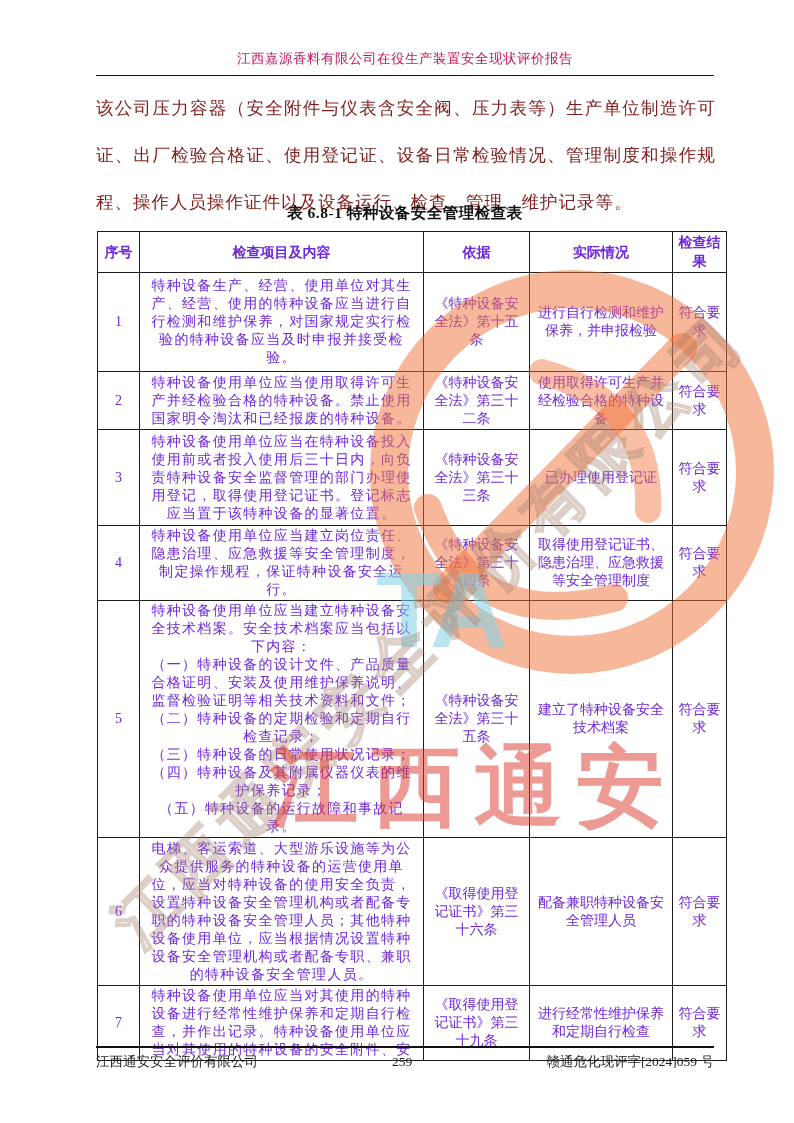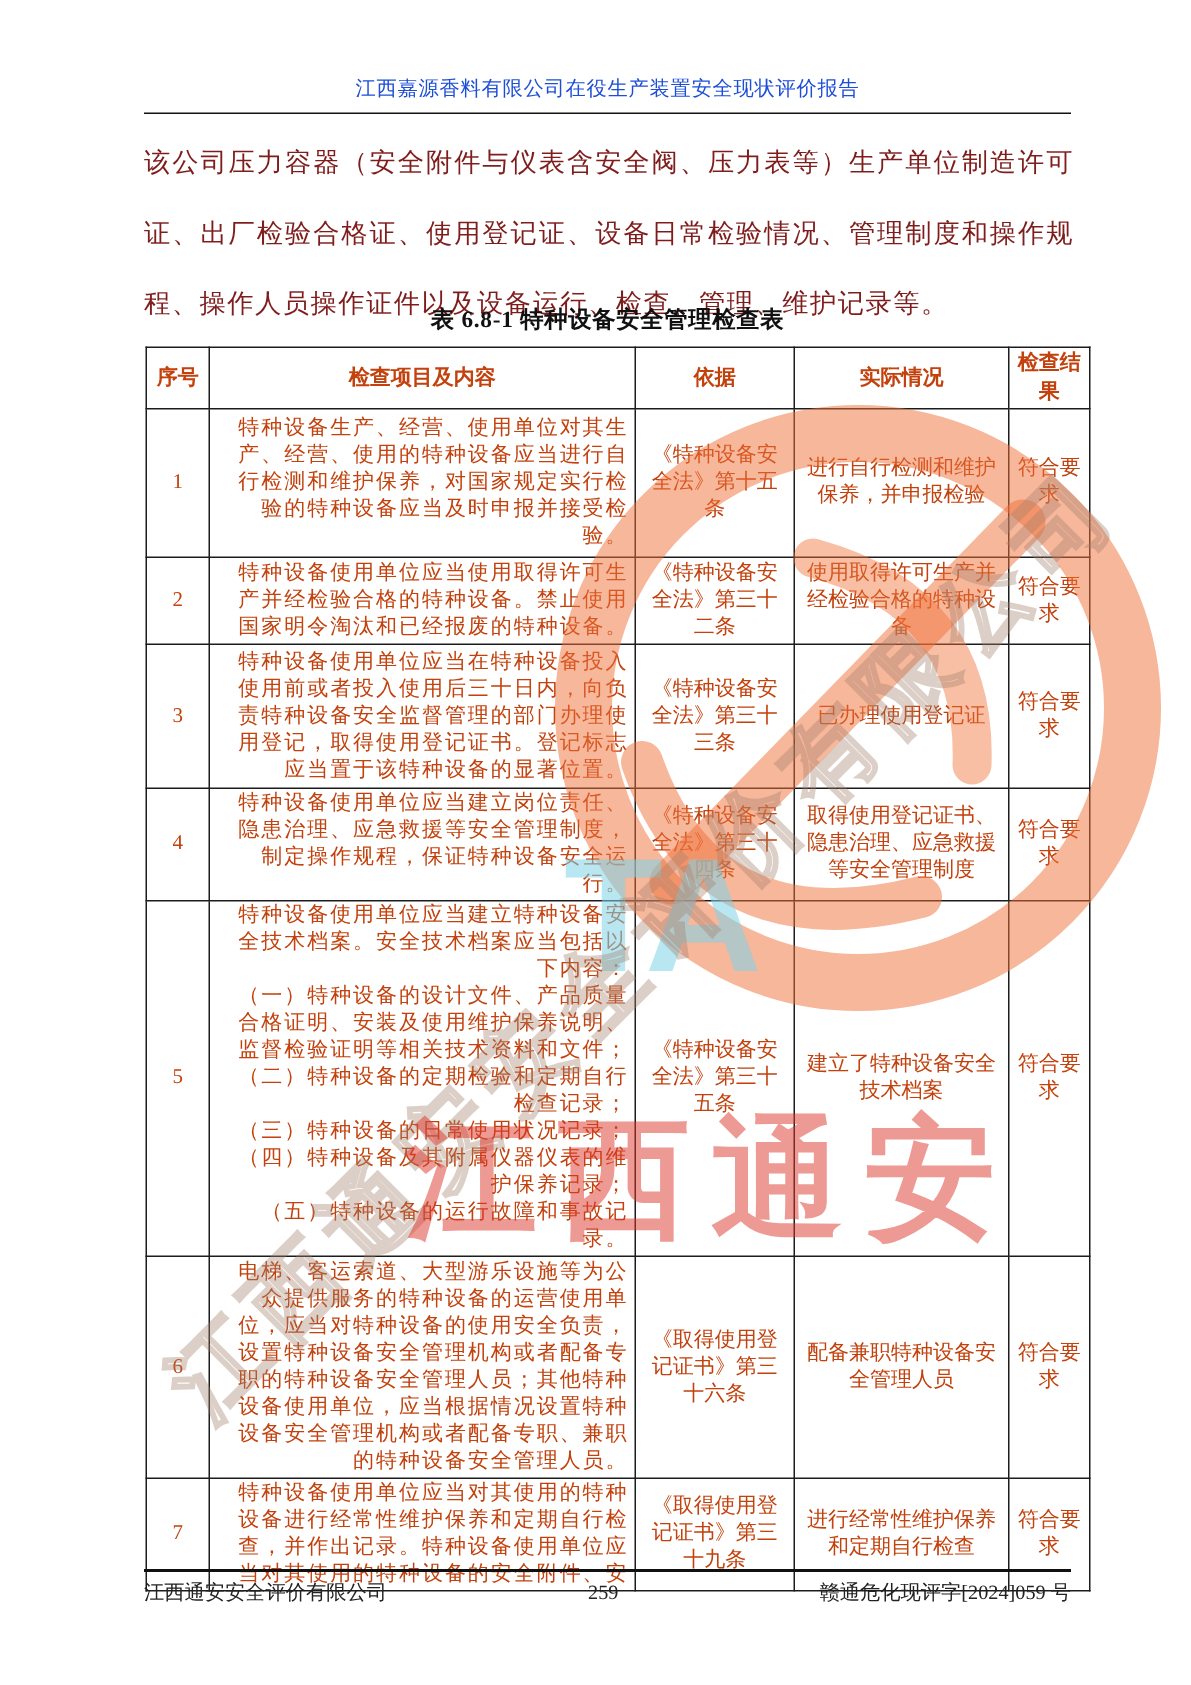--- a/index.html
+++ b/index.html
@@ -6,21 +6,21 @@
   body{
     width:794px;height:1123px;position:relative;background:#ffffff;
     font-family:"Liberation Serif","DejaVu Serif",serif;color:#1a1a1a;
     overflow:hidden;
   }
   .page{position:absolute;inset:0;}
 
   
   .running-head{
     position:absolute;left:96px;top:50px;width:618px;
-    text-align:center;font-size:13.5px;letter-spacing:.5px;color:#1d4ed8;
+    text-align:center;font-size:13.5px;letter-spacing:.5px;color:#be185d;
   }
   .head-rule{
     position:absolute;left:96px;top:75px;width:618px;height:0;
     border-top:1.6px solid #111;
   }
 
   
   .intro{
     position:absolute;left:96px;top:85px;width:620px;
     font-size:17.5px;line-height:47px;letter-spacing:1px;
@@ -30,29 +30,29 @@
   
   .table-title{
     position:absolute;left:96px;top:203px;width:618px;
     text-align:center;font-weight:bold;font-size:15.5px;letter-spacing:.5px;color:#111;
   }
 
   
   table.check{
     position:absolute;left:97px;top:231px;width:629px;
     border-collapse:collapse;table-layout:fixed;
-    font-size:14px;line-height:18px;color:#c2410c;
+    font-size:14px;line-height:18px;color:#6d28d9;
   }
   table.check td,table.check th{
     border:1.3px solid #1c1c1c;padding:1px 4px;
     vertical-align:middle;overflow:hidden;
   }
   table.check th{font-weight:bold;text-align:center;height:38px;line-height:19px;}
   td.c-no{text-align:center;}
-  td.c-item{text-align:right;white-space:pre-line;letter-spacing:1.3px;padding-left:6px;padding-right:3px;margin-top:36px;}
+  td.c-item{text-align:center;white-space:pre-line;letter-spacing:1.3px;padding-left:6px;padding-right:3px;margin-top:36px;}
   td.c-basis,td.c-actual,td.c-result{text-align:center;}
   tr.r1 td{height:96px;} tr.r2 td{height:55px;} tr.r3 td{height:93px;}
   tr.r4 td{height:72px;} tr.r5 td{height:232px;} tr.r6 td{height:145px;}
   tr.r7 td{height:68px;}
 
   
   .foot-rule{
     position:absolute;left:96px;top:1046px;width:618px;height:0;
     border-top:2px solid #111;
   }

